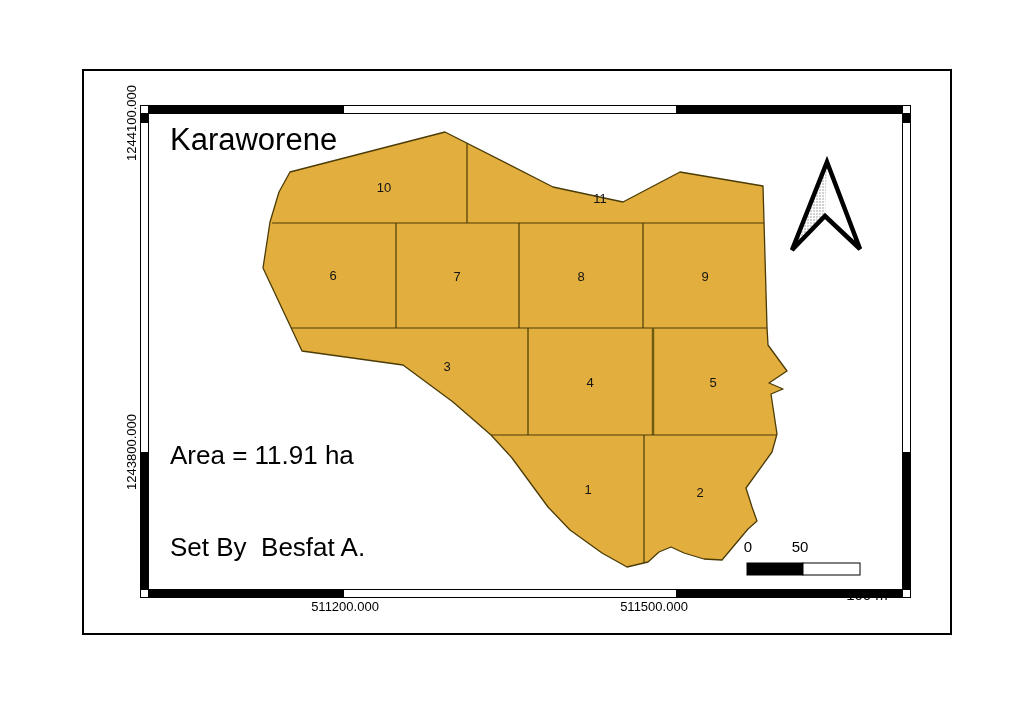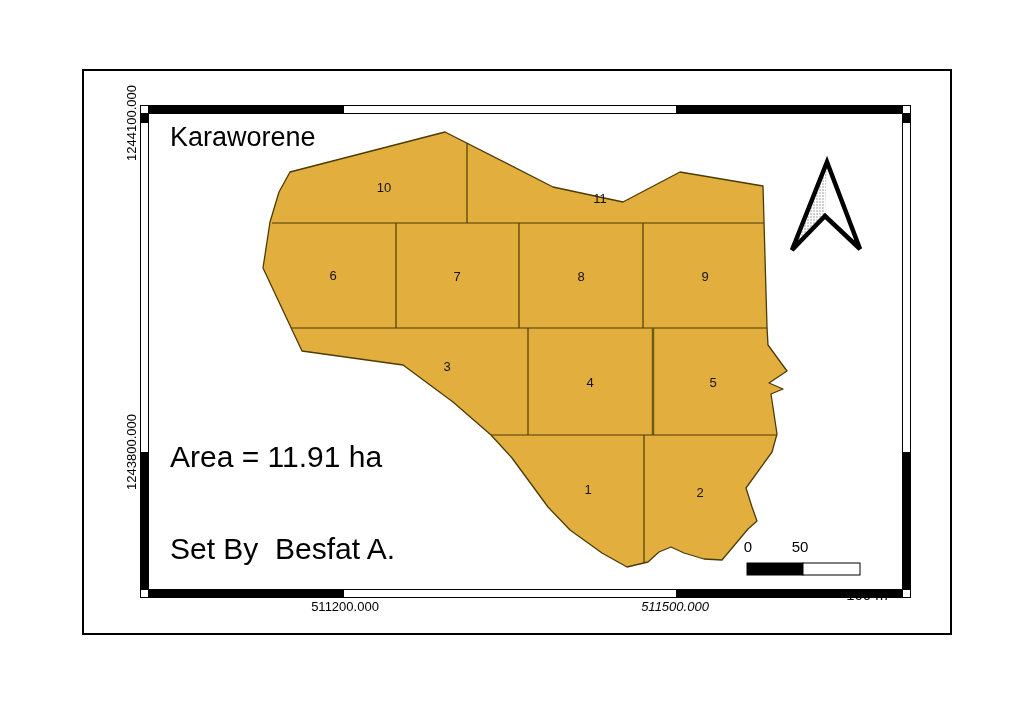--- a/index.html
+++ b/index.html
@@ -1,21 +1,21 @@
 <!DOCTYPE html>
 <html><head>
 <meta charset="utf-8">
 <style>
   html,body{margin:0;padding:0;background:#ffffff;}
   .stage{position:relative;width:1024px;height:724px;background:#ffffff;
          font-family:"Liberation Sans",sans-serif;overflow:hidden;}
   .stage svg{position:absolute;left:0;top:0;}
   .map-text{position:absolute;color:#000;white-space:pre;}
-  .title{font-size:27px;letter-spacing:0px;}
-  .meta{font-size:30px;}
+  .title{font-size:31px;letter-spacing:0px;}
+  .meta{font-size:26px;}
   .coord{font-size:13px;}
   .coord-left{transform:translate(-50%,-50%) rotate(-90deg);}
   .coord-bottom{transform:translate(-50%,0);}
   .sb-label{font-size:15px;transform:translate(-50%,0);}
 </style>
 </head>
 <body>
 
 <div class="stage">
 
@@ -89,21 +89,21 @@
   <div class="map-text meta" style="left:170px;top:440px;">Area = 11.91 ha</div>
 
   <div class="map-text meta" style="left:170px;top:496px;margin-top:36px;">Set By  Besfat A.</div>
 
   <div id="left-labels">
       <div class="map-text coord coord-left" style="left:131px;top:123px;">1244100.000</div>
       <div class="map-text coord coord-left" style="left:131px;top:452px;">1243800.000</div>
     </div>
   <div id="bottom-labels">
       <div class="map-text coord coord-bottom" style="left:345px;top:599px;">511200.000</div>
-      <div class="map-text coord coord-bottom" style="left:675px;top:599px;font-style:italic;">511500.000</div>
+      <div class="map-text coord coord-bottom" style="left:654px;top:599px;">511500.000</div>
     </div>
   <div id="scalebar-labels">
       <div class="map-text sb-label" style="left:748px;top:538px;">0</div>
       <div class="map-text sb-label" style="left:800px;top:538px;text-align:center;">50</div>
       <div class="map-text sb-label" style="left:867px;top:538px;margin-top:48px;">100 m</div>
     </div>
 
 </div>
 
 </body></html>

